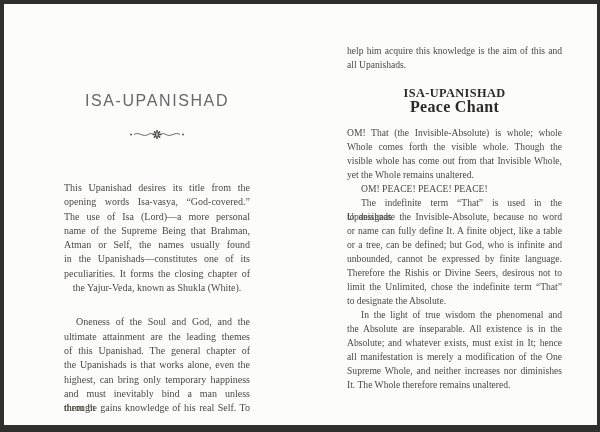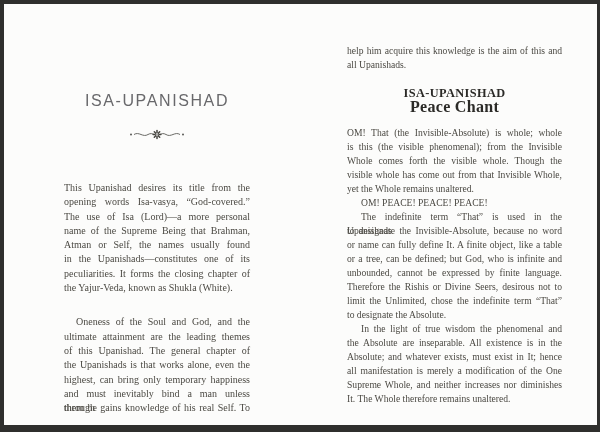--- a/index.html
+++ b/index.html
@@ -37,21 +37,21 @@
   .left-body  { top: 177px; }
   .right-top  { top: 40px; }
   .right-body { top: 122px; }
 
   .ln {
     width: 100%;
     color: #4b4943;
     white-space: normal;
     overflow: visible;
   }
-  .left-body .ln  { height: 14.3px; line-height: 14.3px; font-size: 10px; }
+  .left-body .ln  { height: 14.3px; line-height: 14.3px; font-size: 10px; text-align: center; }
   .right-top .ln,
   .right-body .ln { height: 14px;   line-height: 14px;   font-size: 9.6px; }
 
   .ln.j { text-align: justify; text-align-last: justify; }
   .left-body .ln.ind  { text-indent: 12px; margin-top: 20px; }
   .right-top .ln.ind,
   .right-body .ln.ind { text-indent: 14px; }
 
   .right-heading {
     position: absolute; top: 82px; left: 0; width: 100%;
@@ -123,21 +123,20 @@
         <div class="ln j">help him acquire this knowledge is the aim of this and</div>
         <div class="ln">all Upanishads.</div>
       </div>
 
     <div class="right-heading">ISA-UPANISHAD</div>
 
     <div class="right-subheading">Peace Chant</div>
 
     <div class="body-block right-body">
         <div class="ln j">OM! That (the Invisible-Absolute) is whole; whole</div>
-        <div class="ln j">is this (the visible phenomenal); from the Invisible</div>
         <div class="ln j">Whole comes forth the visible whole. Though the</div>
         <div class="ln j">visible whole has come out from that Invisible Whole,</div>
         <div class="ln">yet the Whole remains unaltered.</div>
         <div class="ln ind">OM! PEACE! PEACE! PEACE!</div>
         <div class="ln j ind">The indefinite term “That” is used in the Upanishads</div>
         <div class="ln j">to designate the Invisible-Absolute, because no word</div>
         <div class="ln j">or name can fully define It. A finite object, like a table</div>
         <div class="ln j">or a tree, can be defined; but God, who is infinite and</div>
         <div class="ln j">unbounded, cannot be expressed by finite language.</div>
         <div class="ln j">Therefore the Rishis or Divine Seers, desirous not to</div>

